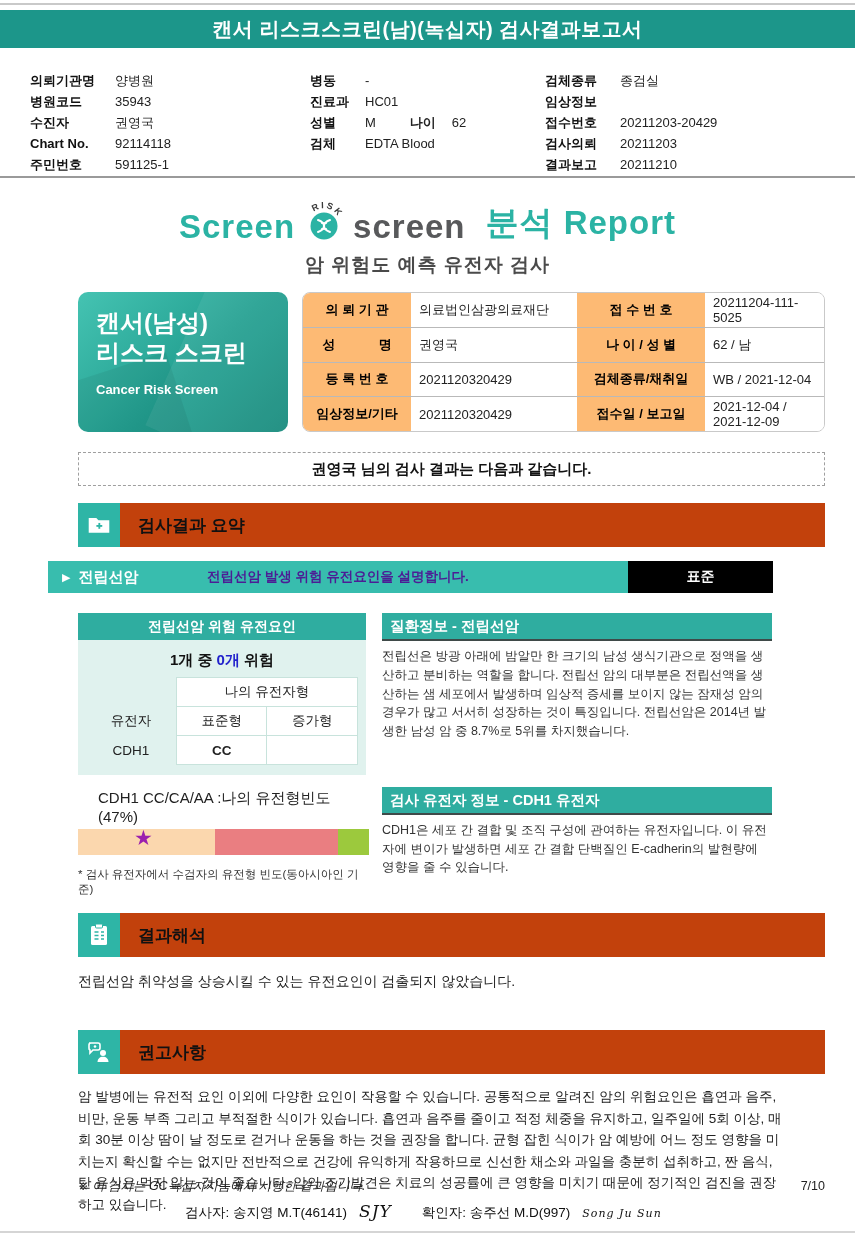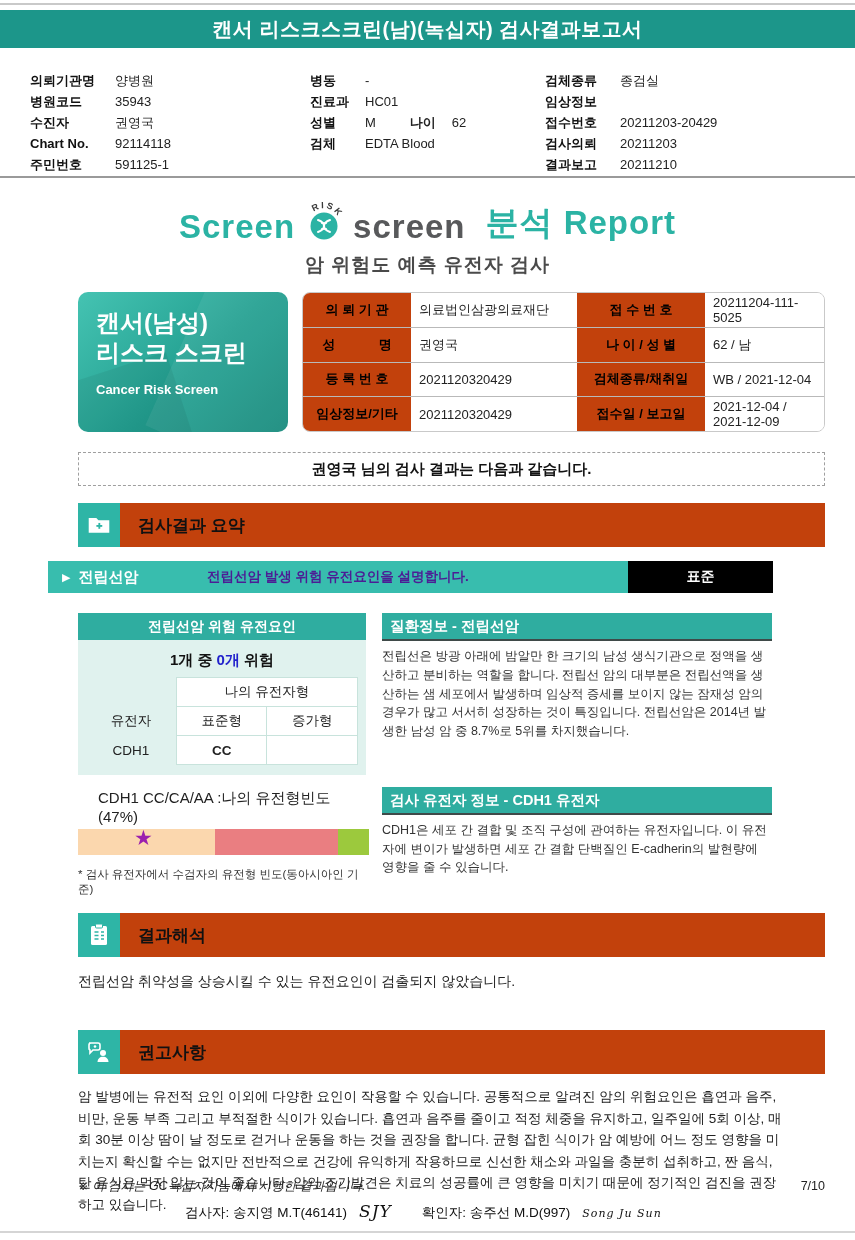--- a/index.html
+++ b/index.html
@@ -35,21 +35,21 @@
         padding:16px 0 0 18px;box-sizing:border-box;}
   .card:before{content:"";position:absolute;right:-30px;top:-20px;width:140px;height:190px;
         background:rgba(255,255,255,.07);transform:rotate(24deg);}
   .card:after{content:"";position:absolute;left:-40px;bottom:-60px;width:150px;height:120px;
         background:rgba(0,0,0,.06);transform:rotate(-18deg);}
   .card-line{position:relative;color:#fff;font-size:24px;font-weight:bold;line-height:1.25;z-index:2;}
   .card-cap{position:relative;margin-top:14px;color:#fff;font-size:13px;font-weight:bold;z-index:2;}
   table.info{flex:1;border-collapse:separate;border-spacing:0;border:1px solid #c9c9c9;border-radius:8px;font-size:13px;overflow:hidden;}
   table.info td{border-bottom:1px solid #b9b9b9;padding:0 8px;height:33px;}
   table.info tr:last-child td{border-bottom:none;}
-  td.ilabel{background:#c2410c;color:#000;font-weight:bold;text-align:center;white-space:pre;}
+  td.ilabel{background:#fdba74;color:#000;font-weight:bold;text-align:center;white-space:pre;}
   td.ivalue{background:#fff;color:#222;}
   .w-l1{width:92px;} .w-v1{width:150px;} .w-l2{width:112px;}
   
   .notice{margin:20px 30px 0 78px;border:1px dashed #9f9f9f;height:32px;display:flex;align-items:center;justify-content:center;
           font-size:15px;font-weight:bold;color:#111;}
   
   .sec{margin:17px 30px 0 78px;background:#c2410c;height:44px;display:flex;align-items:center;}
   .sec-icon{width:42px;height:44px;background:#2eb5a6;display:flex;align-items:center;justify-content:center;flex:none;}
   .sec-title{margin-left:18px;font-size:17px;font-weight:bold;color:#111;}
   

